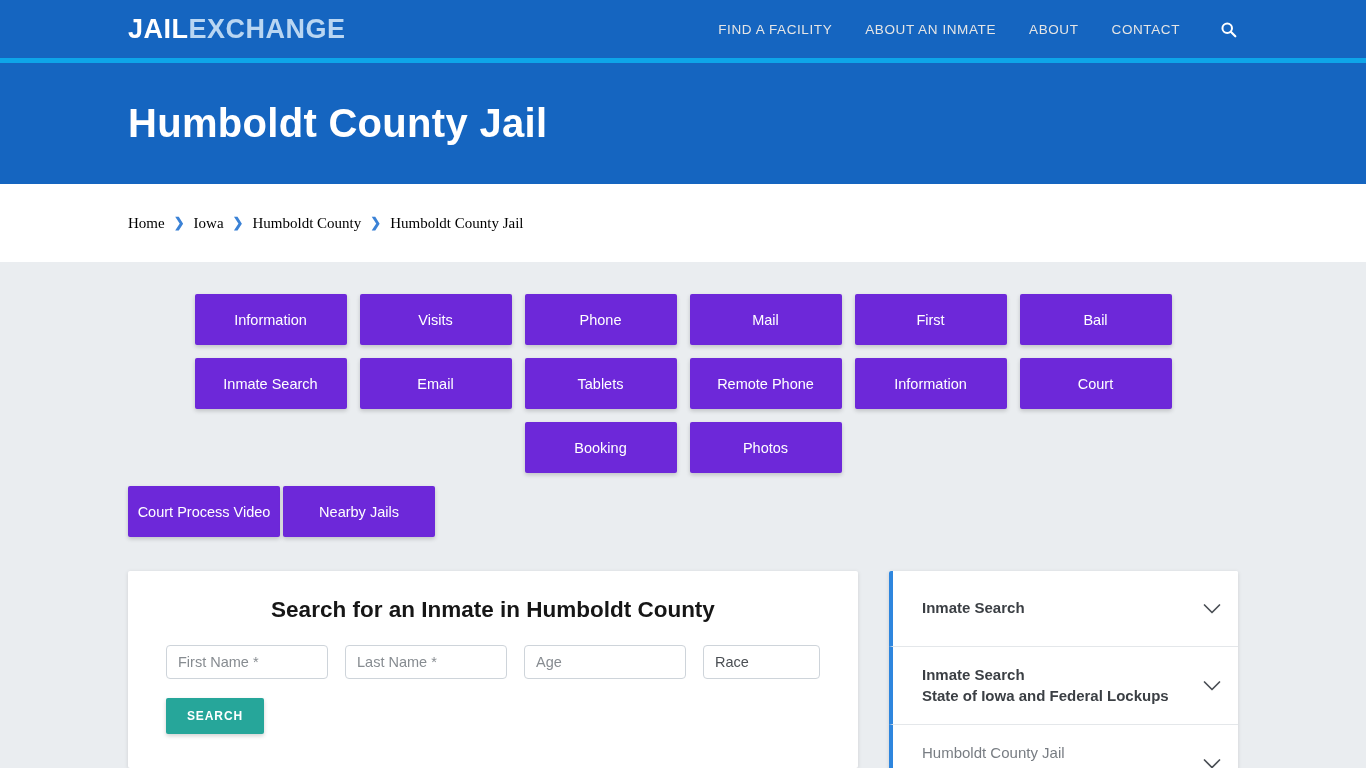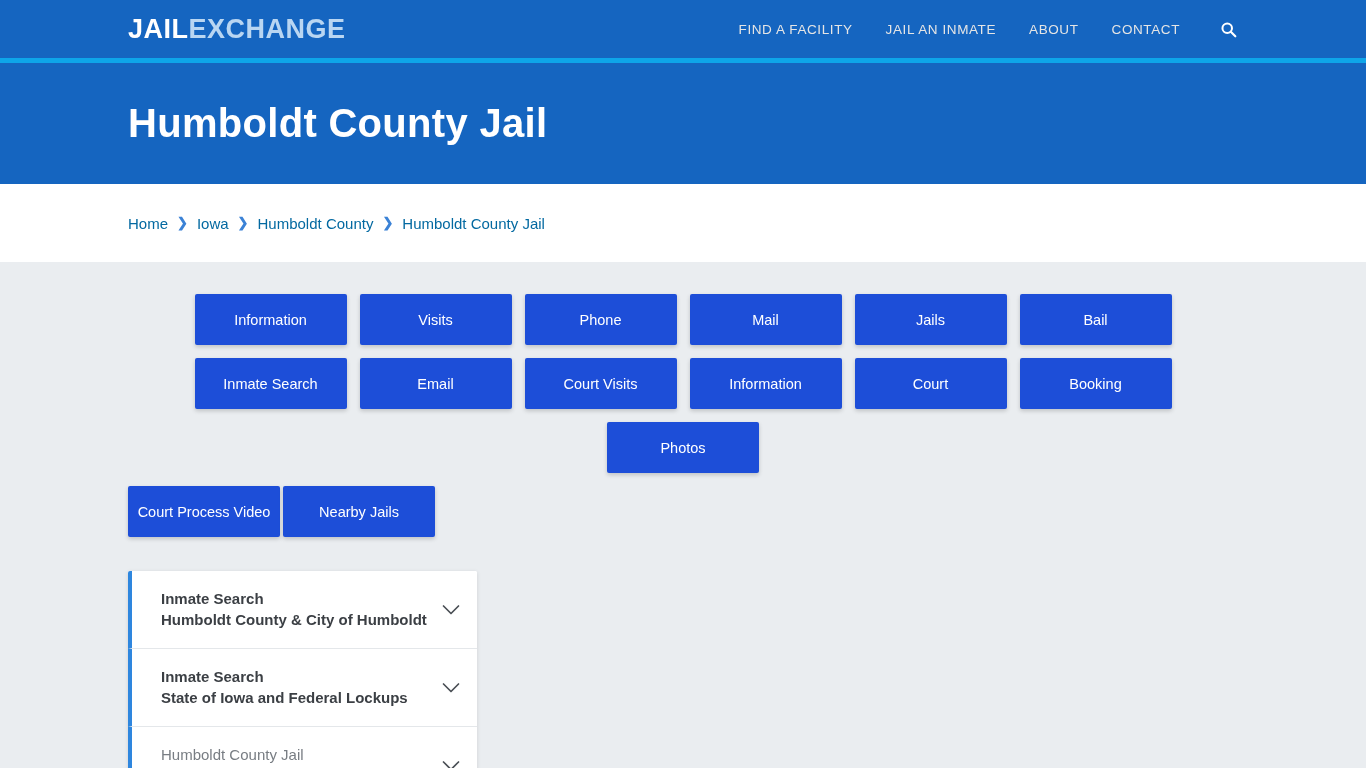--- a/index.html
+++ b/index.html
@@ -87,23 +87,24 @@
     align-items: center;
   }
   .crumbs {
     margin-left: 128px;
     display: flex;
     align-items: center;
     gap: 9px;
     font-size: 15px;
   }
   .crumbs a {
-    color: #0369a1;
+    color: #000000;
     text-decoration: none;
     white-space: nowrap;
+    font-family: Liberation Serif, serif;
   }
   .crumbs .sep {
     color: #3b82d6;
     font-size: 13px;
     font-weight: bold;
     line-height: 1;
     transform: translateY(-1px);
   }
 
   
@@ -116,21 +117,21 @@
     width: 1110px;
     margin: 0 auto;
     display: flex;
     flex-wrap: wrap;
     justify-content: center;
     gap: 13px 13px;
   }
   .tile {
     width: 152px;
     height: 51px;
-    background: #1d4ed8;
+    background: #6d28d9;
     color: #ffffff;
     border: none;
     border-radius: 2px;
     font-family: "Liberation Sans", sans-serif;
     font-size: 14.5px;
     display: flex;
     align-items: center;
     justify-content: center;
     cursor: pointer;
     box-shadow: 0 2px 4px rgba(0,0,0,0.18);
@@ -249,21 +250,21 @@
 </head>
 <body>
 
 <div class="topbar">
   <div class="brand">
     <span class="b-jail">JAIL</span><span class="b-exch">EXCHANGE</span>
   </div>
 
   <nav class="nav">
     <a href="#">FIND A FACILITY</a>
-    <a href="#">JAIL AN INMATE</a>
+    <a href="#">ABOUT AN INMATE</a>
     <a href="#">ABOUT</a>
     <a href="#">CONTACT</a>
     <a href="#" class="search-btn">
       <svg width="17" height="17" viewBox="0 0 20 20" aria-hidden="true">
         <circle cx="8.5" cy="8.5" r="5.6" fill="none" stroke="#ffffff" stroke-width="2.4"></circle>
         <line x1="12.7" y1="12.7" x2="18" y2="18" stroke="#ffffff" stroke-width="2.6" stroke-linecap="round"></line>
       </svg>
     </a>
   </nav>
 </div>
@@ -284,47 +285,65 @@
   </div>
 </div>
 
 <div class="content">
 
   <div class="btn-grid">
     <button class="tile">Information</button>
     <button class="tile">Visits</button>
     <button class="tile">Phone</button>
     <button class="tile">Mail</button>
-    <button class="tile">Jails</button>
+    <button class="tile">First</button>
     <button class="tile">Bail</button>
     <button class="tile">Inmate Search</button>
 
     <button class="tile">Email</button>
-    <button class="tile">Court Visits</button>
+    <button class="tile">Tablets</button>
+    <button class="tile">Remote Phone</button>
     <button class="tile">Information</button>
     <button class="tile">Court</button>
     <button class="tile">Booking</button>
     <button class="tile">Photos</button>
 
     <div class="row3">
       <button class="tile">Court Process Video</button>
       <button class="tile">Nearby Jails</button>
     </div>
   </div>
 
   <div class="cols">
 
+    <div class="col-left">
+
+      <div class="card search-card">
+        <h2>Search for an Inmate in Humboldt County</h2>
+
+        <div class="form-row">
+          <input class="f-first" type="text" placeholder="First Name *" style="">
+          <input class="f-last" type="text" placeholder="Last Name *" style="">
+          <input class="f-age" type="text" placeholder="Age" style="">
+          <select class="f-race">
+            <option>Race</option>
+          </select>
+        </div>
+
+        <button class="search-submit">SEARCH</button>
+      </div>
+
+    </div>
 
     <div class="col-right">
       <div class="card accordion">
 
         <div class="acc-item">
           <div class="acc-text">
             <div class="acc-l1">Inmate Search</div>
-            <div class="acc-l2">Humboldt County &amp; City of Humboldt</div>
           </div>
           <span class="acc-chev">
             <svg width="18" height="12" viewBox="0 0 18 12" aria-hidden="true">
               <polyline points="1.5,2 9,9.5 16.5,2" fill="none" stroke="#4a4f55" stroke-width="1.7" stroke-linecap="round" stroke-linejoin="round"></polyline>
             </svg>
           </span>
         </div>
 
         <div class="acc-item">
           <div class="acc-text">

